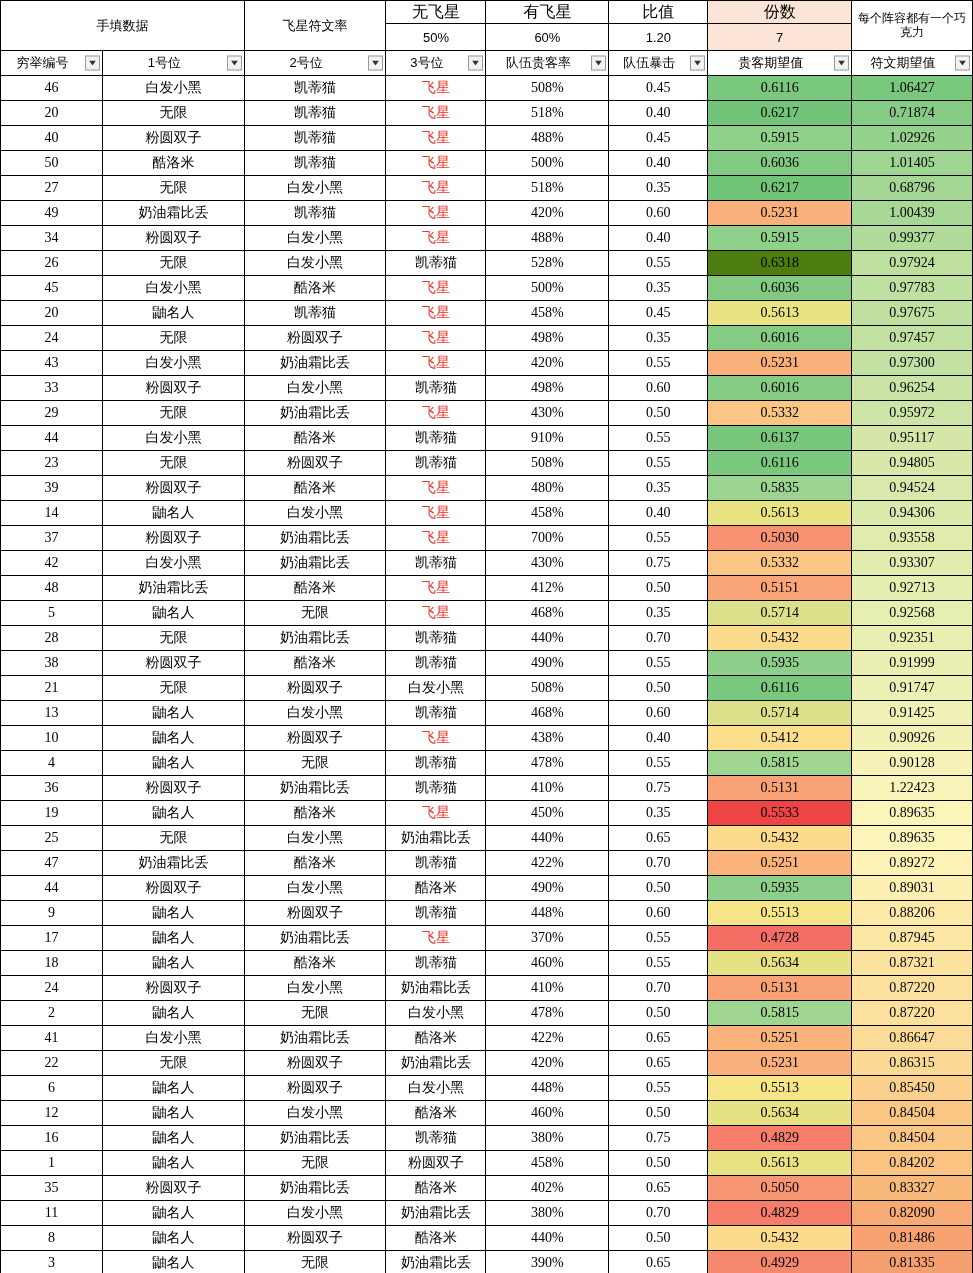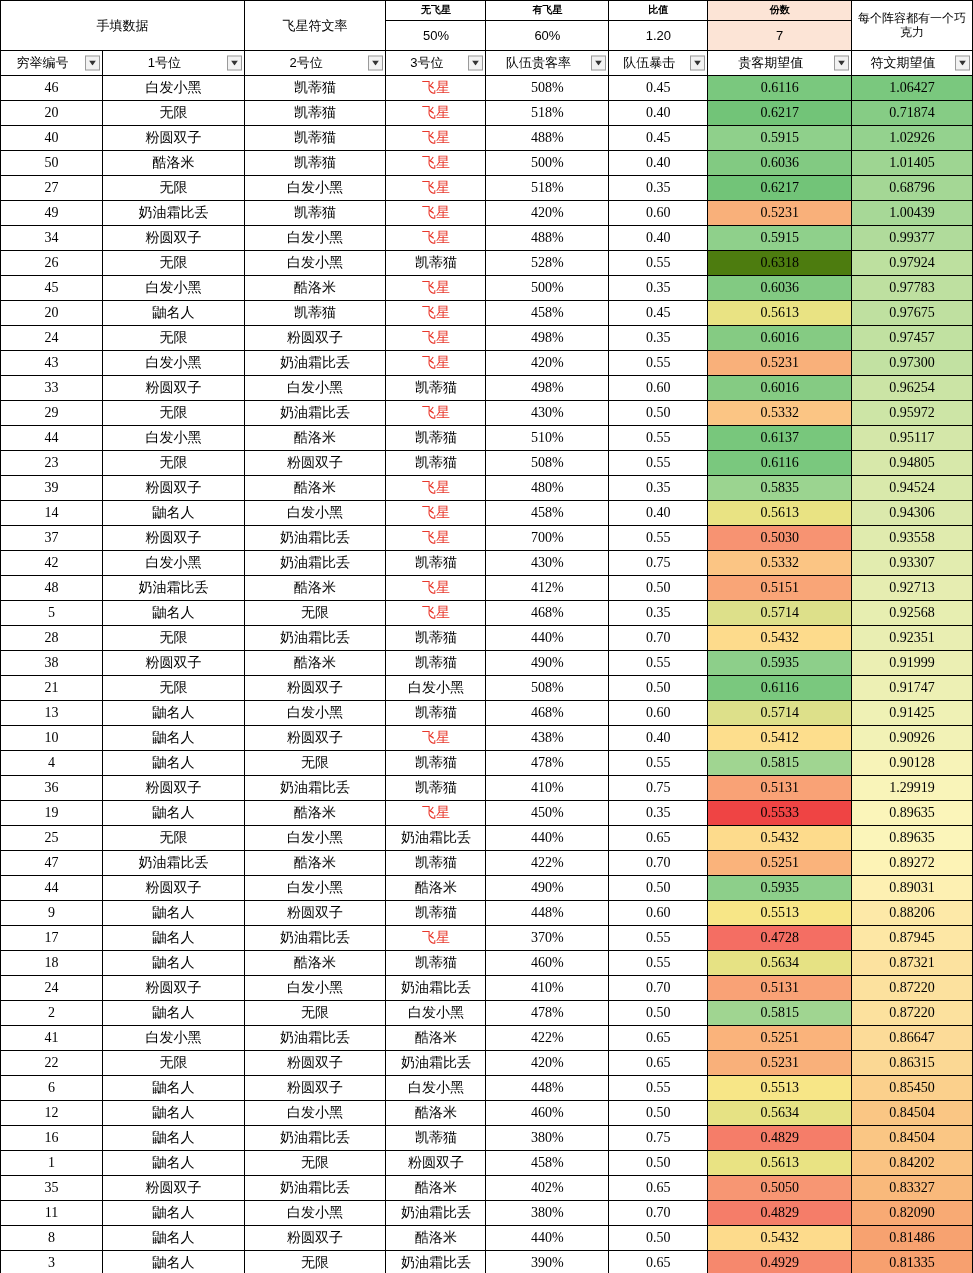--- a/index.html
+++ b/index.html
@@ -37,23 +37,22 @@
   col.c0 { width: 98px; }
   col.c1 { width: 136px; }
   col.c2 { width: 136px; }
   col.c3 { width: 96px; }
   col.c4 { width: 118px; }
   col.c5 { width: 95px; }
   col.c6 { width: 138px; }
   col.c7 { width: 116px; }
   .hdr-split-top {
     height: 16px;
-    font-size: 10px;
+    font-size: 16px;
     border-bottom: 1px solid #000;
-    font-weight: bold;
   }
   .hdr-split-bot {
     height: 25px;
     font-size: 13px;
   }
   .hdr-merge-2 { height: 50px; }
   .hdr-pink { background: #fce4d6; }
   .hdr-small { font-size: 12px; line-height: 1.1; white-space: normal; }
 
   
@@ -293,21 +292,21 @@
           <td class="num">430%</td>
           <td class="num">0.50</td>
           <td class="num" style="background:#fbc584">0.5332</td>
           <td class="num" style="background:#cde5a6">0.95972</td>
         </tr>
         <tr>
           <td class="num">44</td>
           <td class="cn">白发小黑</td>
           <td class="cn">酷洛米</td>
           <td class="cn">凯蒂猫</td>
-          <td class="num">510%</td>
+          <td class="num">910%</td>
           <td class="num">0.55</td>
           <td class="num" style="background:#78c77c">0.6137</td>
           <td class="num" style="background:#d4e7a9">0.95117</td>
         </tr>
         <tr>
           <td class="num">23</td>
           <td class="cn">无限</td>
           <td class="cn">粉圆双子</td>
           <td class="cn">凯蒂猫</td>
           <td class="num">508%</td>
@@ -436,21 +435,21 @@
           <td class="num" style="background:#f7f3b8">0.90128</td>
         </tr>
         <tr>
           <td class="num">36</td>
           <td class="cn">粉圆双子</td>
           <td class="cn">奶油霜比丢</td>
           <td class="cn">凯蒂猫</td>
           <td class="num">410%</td>
           <td class="num">0.75</td>
           <td class="num" style="background:#f9a276">0.5131</td>
-          <td class="num" style="background:#f9f4b9">1.29919</td>
+          <td class="num" style="background:#f9f4b9">1.22423</td>
         </tr>
         <tr>
           <td class="num">19</td>
           <td class="cn">鼬名人</td>
           <td class="cn">酷洛米</td>
           <td class="cn red-text">飞星</td>
           <td class="num">450%</td>
           <td class="num">0.35</td>
           <td class="num" style="background:#ef4444">0.5533</td>
           <td class="num" style="background:#fbf5ba">0.89635</td>

